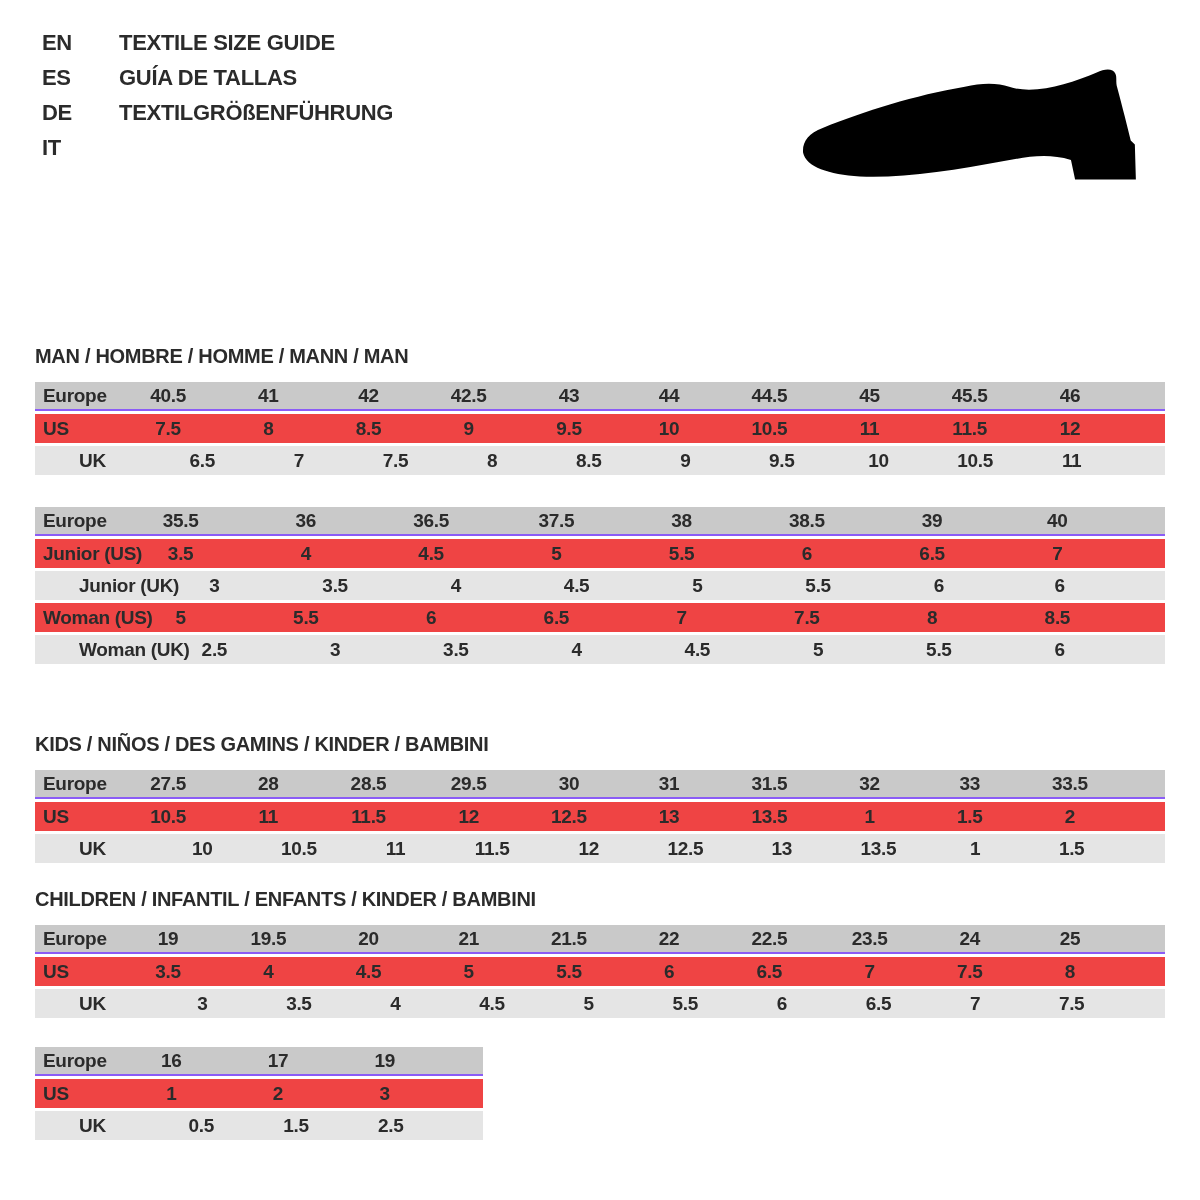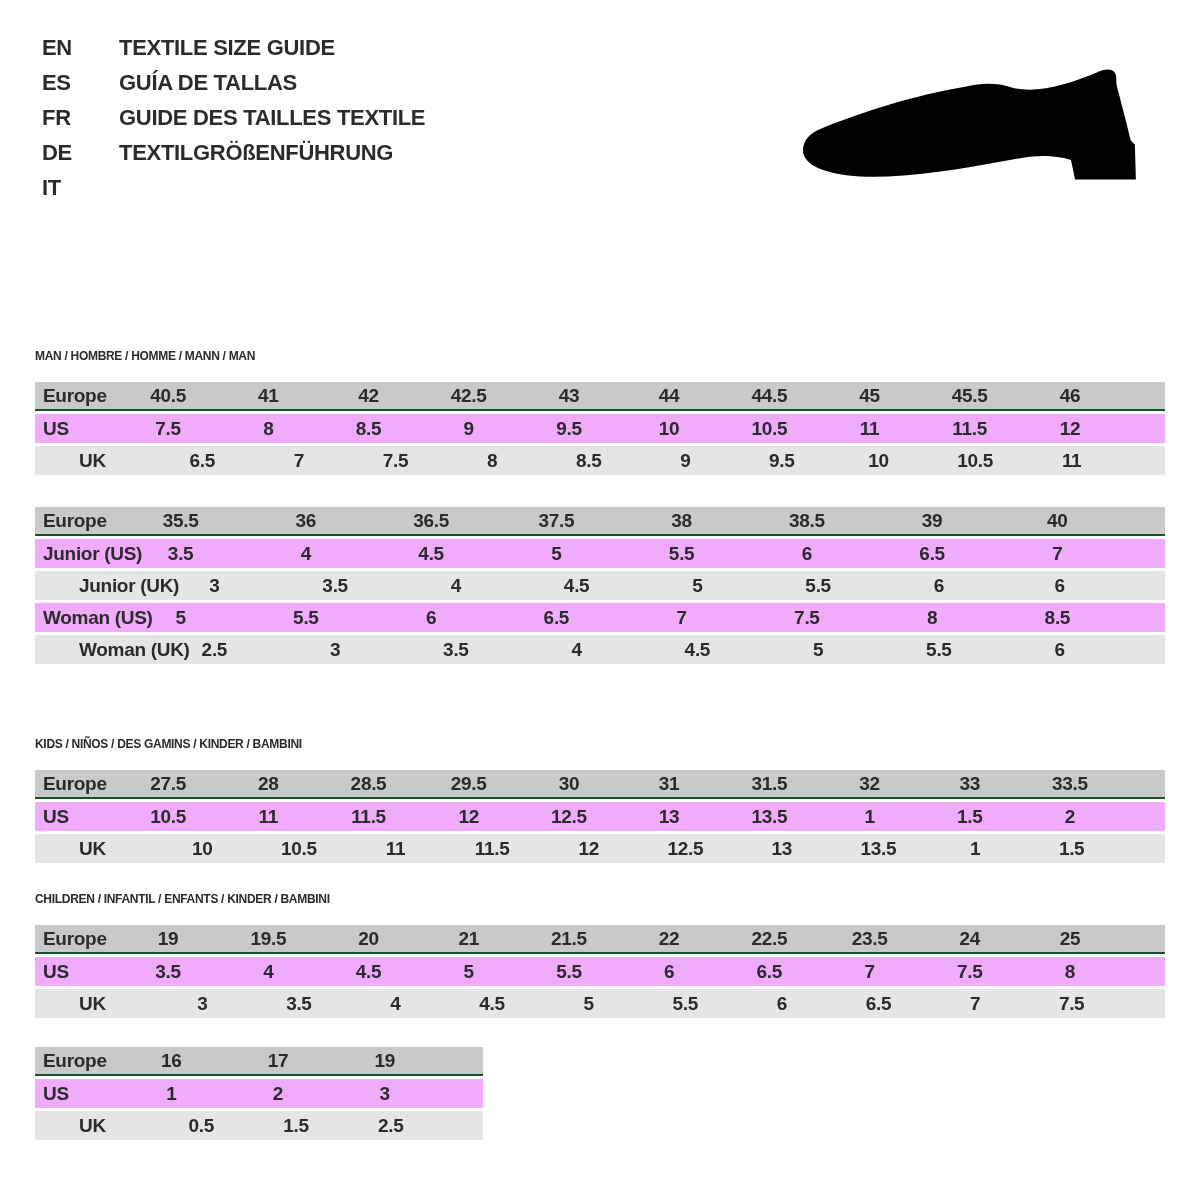--- a/index.html
+++ b/index.html
@@ -3,63 +3,59 @@
 <meta charset="utf-8">
 <style>
   html,body{margin:0;padding:0;background:#ffffff;}
   .page{
     position:relative;width:1200px;height:1200px;background:#ffffff;overflow:hidden;
     font-family:"Liberation Sans","DejaVu Sans",sans-serif;
     font-weight:bold;color:#2b2b2b;letter-spacing:-0.3px;
   }
   
   .lang-block{position:absolute;left:42px;top:30px;}
-  .lang-row{display:flex;height:35px;align-items:center;font-size:22px;}
+  .lang-row{display:flex;height:35px;font-size:22px;}
   .lang-code{width:77px;}
   .lang-label{white-space:pre;}
   
   .category-line{position:absolute;left:42px;top:226px;font-size:24px;white-space:pre;}
   
   .shoe{position:absolute;left:800px;top:66px;width:340px;height:120px;}
   .shoe svg{display:block;width:100%;height:100%;}
   
   .section{position:absolute;left:35px;}
   #section-man{top:346px}
   #section-junior-woman{top:507px}
   #section-kids{top:734px}
   #section-children{top:889px}
   #section-babies{top:1047px}
   .tbl-wide{width:1130px}
   .tbl-narrow{width:448px}
-  .tbl-title{font-size:12px;line-height:20px;margin:0 0 16px 0;white-space:pre;}
+  .tbl-title{font-size:20px;line-height:20px;margin:0 0 16px 0;white-space:pre;}
   .tbl{width:100%;}
   .row{display:flex;align-items:center;height:29px;margin-bottom:3px;
-       padding-right:45px;box-sizing:border-box;font-size:19px;background:#f0abfc;}
-  .row.hdr{background:#c9c9c9;border-bottom:2px solid #14532d;}
+       padding-right:45px;box-sizing:border-box;font-size:19px;background:#ef4444;}
+  .row.hdr{background:#c9c9c9;border-bottom:2px solid #8b5cf6;}
   .row.alt{background:#e5e5e5;padding-left:36px;}
   .cell-label{width:75px;padding-left:8px;flex:none;text-align:left;white-space:nowrap;}
   .cell-val{flex:1;text-align:center;}
 </style>
 </head>
 <body>
 
 <div class="page">
 
   <header class="lang-block" id="lang-rows">
       <div class="lang-row">
         <span class="lang-code">EN</span>
         <span class="lang-label">TEXTILE SIZE GUIDE</span>
       </div>
       <div class="lang-row">
         <span class="lang-code">ES</span>
         <span class="lang-label">GUÍA DE TALLAS</span>
-      </div>
-      <div class="lang-row">
-        <span class="lang-code">FR</span>
-        <span class="lang-label">GUIDE DES TAILLES TEXTILE</span>
       </div>
       <div class="lang-row">
         <span class="lang-code">DE</span>
         <span class="lang-label">TEXTILGRÖßENFÜHRUNG</span>
       </div>
       <div class="lang-row">
         <span class="lang-code">IT</span>
       </div>
     </header>
 

